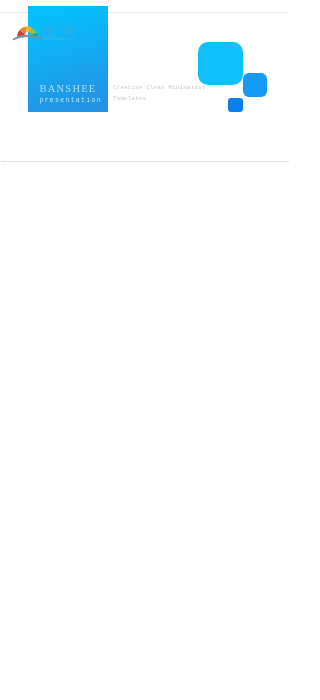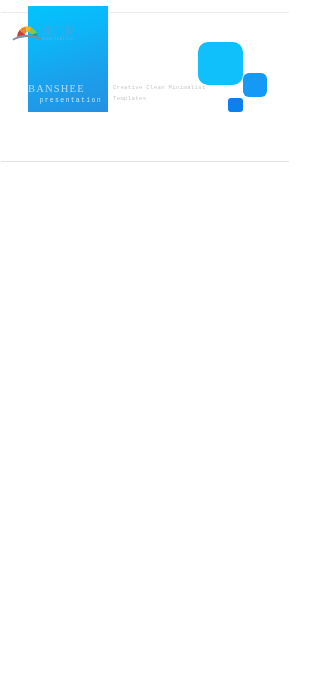--- a/index.html
+++ b/index.html
@@ -7,21 +7,21 @@
   #page{position:relative;width:290px;height:700px;background:#fff;}
   .mono{font-family:"Liberation Mono","DejaVu Sans Mono",monospace;}
   .serif{font-family:"Liberation Serif","DejaVu Serif",serif;}
 
   
   #hero{position:absolute;left:1px;top:1px;width:288px;height:161px;background:#fff;
         border-bottom:1px solid #e3e3e3;box-sizing:border-box;overflow:hidden;}
   #hero-rule{position:absolute;left:0;top:11px;width:288px;height:1px;background:#ebebeb;}
   #hero-blue{position:absolute;left:27px;top:5px;width:80px;height:106px;
       background:linear-gradient(163deg,#03c3fd 0%,#0cb6f8 30%,#1ba0ec 65%,#2490e3 100%);}
-  #hero-title{position:absolute;left:27px;top:82px;width:80px;text-align:left;
+  #hero-title{position:absolute;left:27px;top:82px;width:80px;text-align:center;
       font-size:10.5px;letter-spacing:1.2px;color:#a9dcf7;line-height:11px;}
   #hero-sub{position:absolute;left:29px;top:96px;width:80px;text-align:center;
       font-size:6.5px;letter-spacing:1.3px;color:#bfe7fb;line-height:8px;text-indent:1.3px;}
   #hero-tag1{position:absolute;left:112px;top:83px;font-size:5.6px;letter-spacing:0.35px;color:#c9c9c9;}
   #hero-tag2{position:absolute;left:112px;top:94px;font-size:5.6px;letter-spacing:0.35px;color:#c9c9c9;}
   #sq-big{position:absolute;left:197px;top:41px;width:45px;height:43px;border-radius:10px;background:#0fc0fa;}
   #sq-mid{position:absolute;left:242px;top:72px;width:24px;height:24px;border-radius:6px;background:#1499f5;}
   #sq-sm{position:absolute;left:227px;top:97px;width:15px;height:14px;border-radius:3px;background:#0b80ee;}
   #wm{position:absolute;left:10px;top:17px;width:62px;height:25px;opacity:.95;}
 </style>

